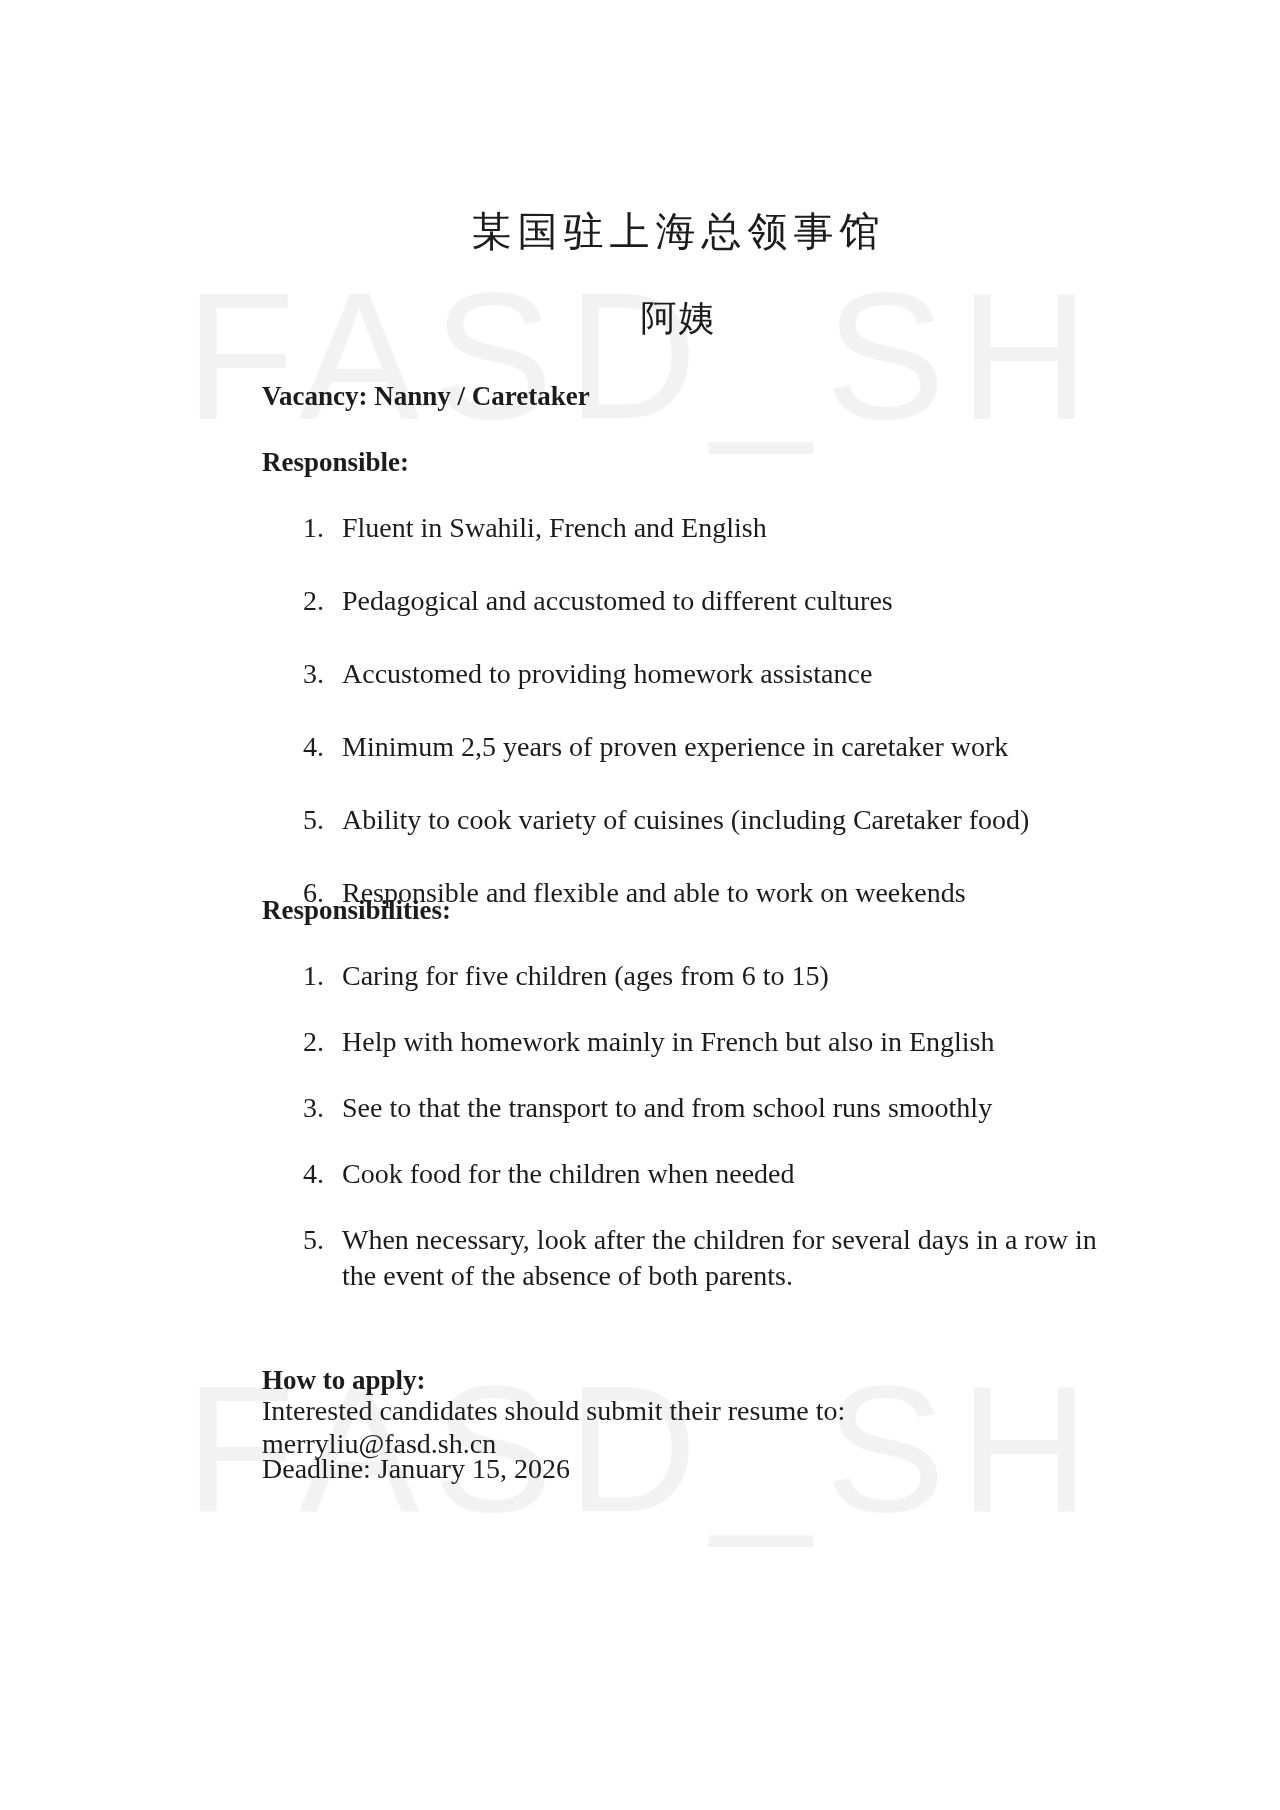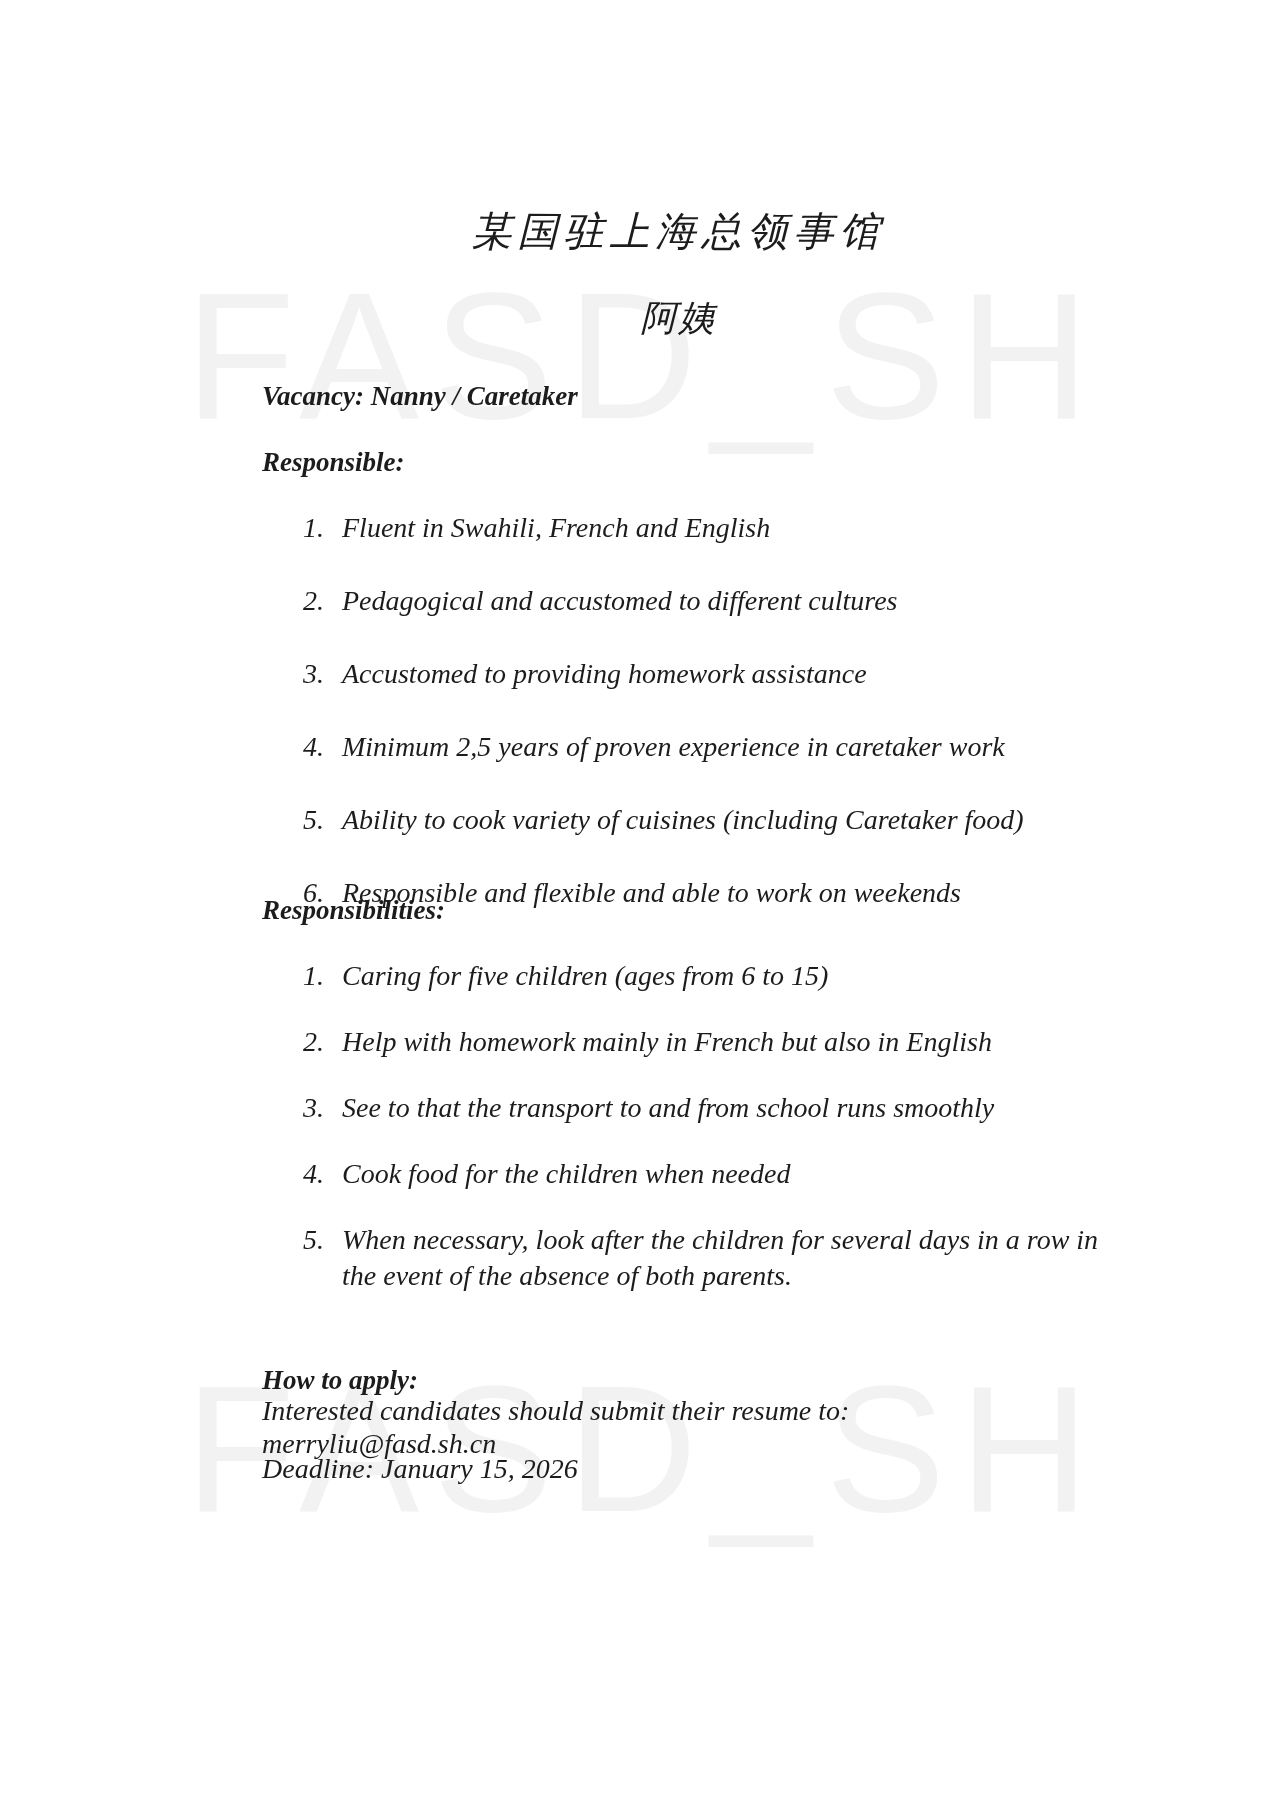--- a/index.html
+++ b/index.html
@@ -20,21 +20,21 @@
     line-height:1;
     letter-spacing:14px;
     color:#f2f2f2;
     white-space:nowrap;
     user-select:none;
     z-index:0;
     text-align:right;
   }
   .wm-top { top:266px; }
   .wm-bottom { top:1359px; }
-  .content-block { position:absolute; z-index:1;font-style:italic; }
+  .content-block { position:absolute; z-index:1; }
   .cjk-title {
     left:262px; width:833px; top:212px;
     text-align:center;
     font-size:40px; letter-spacing:6px; line-height:1;
   }
   .cjk-subtitle {
     left:262px; width:833px; top:300px;
     text-align:center;
     font-size:36px; letter-spacing:2px; line-height:1;
   }

